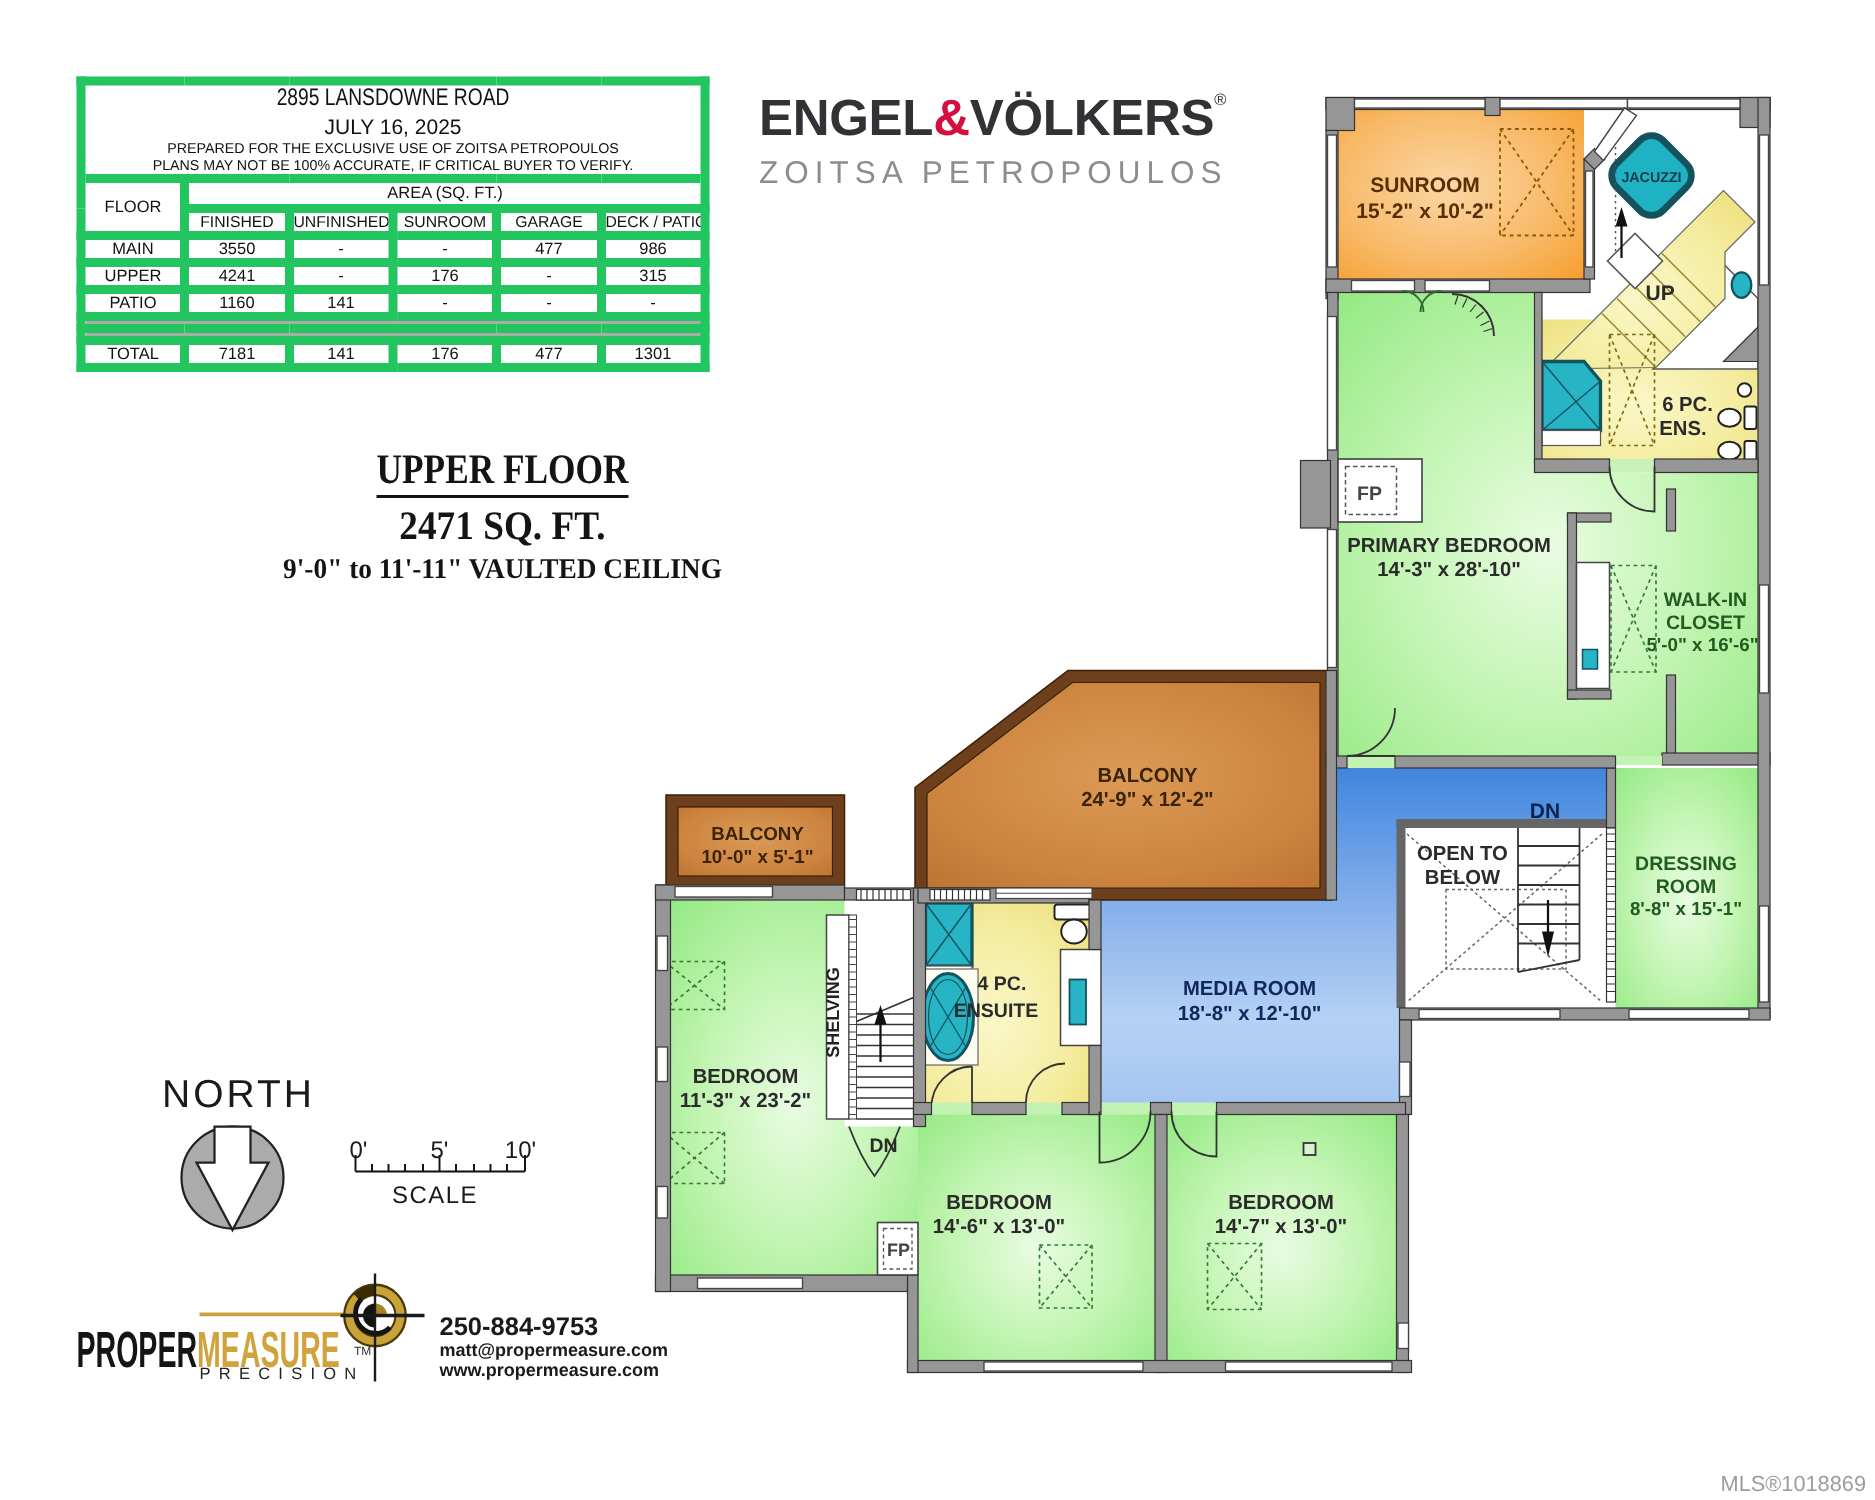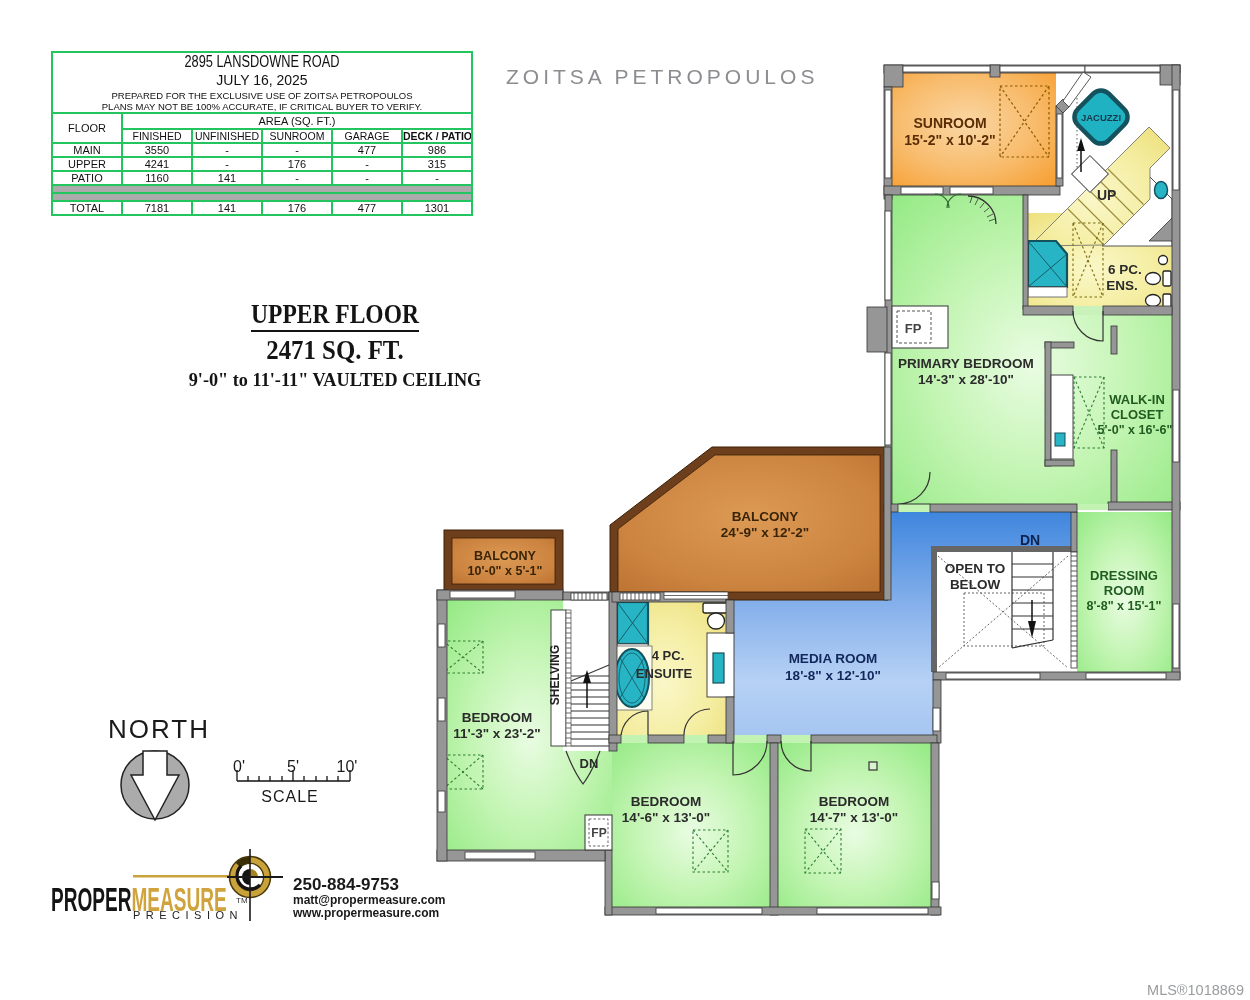--- a/index.html
+++ b/index.html
@@ -1,20 +1,20 @@
 <!DOCTYPE html>
 <html><head>
 <meta charset="utf-8">
 <style>
   html,body{margin:0;padding:0;background:#ffffff;}
   #page{position:relative;width:1250px;height:1000px;background:#ffffff;overflow:hidden;
         font-family:"Liberation Sans", sans-serif;}
   .abs{position:absolute;}
   table.info{border-collapse:collapse;table-layout:fixed;width:422px;font-family:"Liberation Sans",sans-serif;}
-  table.info td{border:2px solid #22c55e;text-align:center;vertical-align:middle;padding:0;
+  table.info td{border:6px solid #22c55e;text-align:center;vertical-align:middle;padding:0;
       font-size:11px;color:#111;overflow:hidden;white-space:nowrap;}
 </style>
 </head>
 <body>
 <div id="page">
 
 <div class="abs" style="left:51px;top:51px;width:422px;">
 <table class="info">
   <tbody>
           <tr>
@@ -27,21 +27,21 @@
           </tr>
   <tr>
     <td rowspan="2" style="width:55px;font-size:11px;">FLOOR</td>
     <td colspan="5" style="height:14px;font-size:11px;">AREA (SQ. FT.)</td>
   </tr>
   <tr style="height:12px;">
     <td style="width:73px;font-size:10.5px;">FINISHED</td>
             <td style="width:73px;font-size:10.5px;">UNFINISHED</td>
     <td style="width:73px;font-size:10.5px;">SUNROOM</td>
             <td style="width:69px;font-size:10.5px;">GARAGE</td>
-            <td style="width:74px;font-size:10.5px;font-weight:bold;">DECK / PATIO</td>
+            <td style="width:74px;font-size:10.5px;">DECK / PATIO</td>
   </tr>
   <tr style="height:12px;">
             <td>MAIN</td>
             <td>3550</td>
             <td>-</td>
             <td>-</td>
             <td>477</td>
             <td>986</td>
           </tr>
   <tr style="height:12px;">
@@ -72,20 +72,21 @@
             <td>141</td>
             <td>176</td>
             <td>477</td>
             <td>1301</td>
           </tr>
 </tbody>
       </table>
 </div>
 
 <div class="abs" style="left:506px;top:60px;width:330px;">
+  <div style="font-size:34px;font-weight:bold;color:#303235;letter-spacing:-0.2px;white-space:nowrap;">ENGEL<span style="color:#d40f3f;">&amp;</span>VÖLKERS<span style="font-size:11px;font-weight:normal;vertical-align:20px;">®</span></div>
   <div style="font-size:21px;color:#8b8d90;letter-spacing:4.0px;margin-top:5px;white-space:nowrap;">ZOITSA PETROPOULOS</div>
 </div>
 
 <div class="abs" style="left:155px;top:298px;width:360px;text-align:center;font-family:'Liberation Serif',serif;color:#141414;">
   <div style="font-size:28px;font-weight:bold;letter-spacing:0px;transform:scaleX(0.84);"><span style="border-bottom:2px solid #141414;padding-bottom:1px;">UPPER FLOOR</span></div>
   <div style="font-size:27px;font-weight:bold;margin-top:5px;transform:scaleX(0.92);">2471 SQ. FT.</div>
   <div style="font-size:19px;font-weight:bold;margin-top:3px;white-space:nowrap;transform:scaleX(0.96);">9'-0" to 11'-11" VAULTED CEILING</div>
 </div>
 
 <div class="abs" style="right:6px;top:982px;font-size:14.5px;color:#9a9c9e;">MLS®1018869</div>

